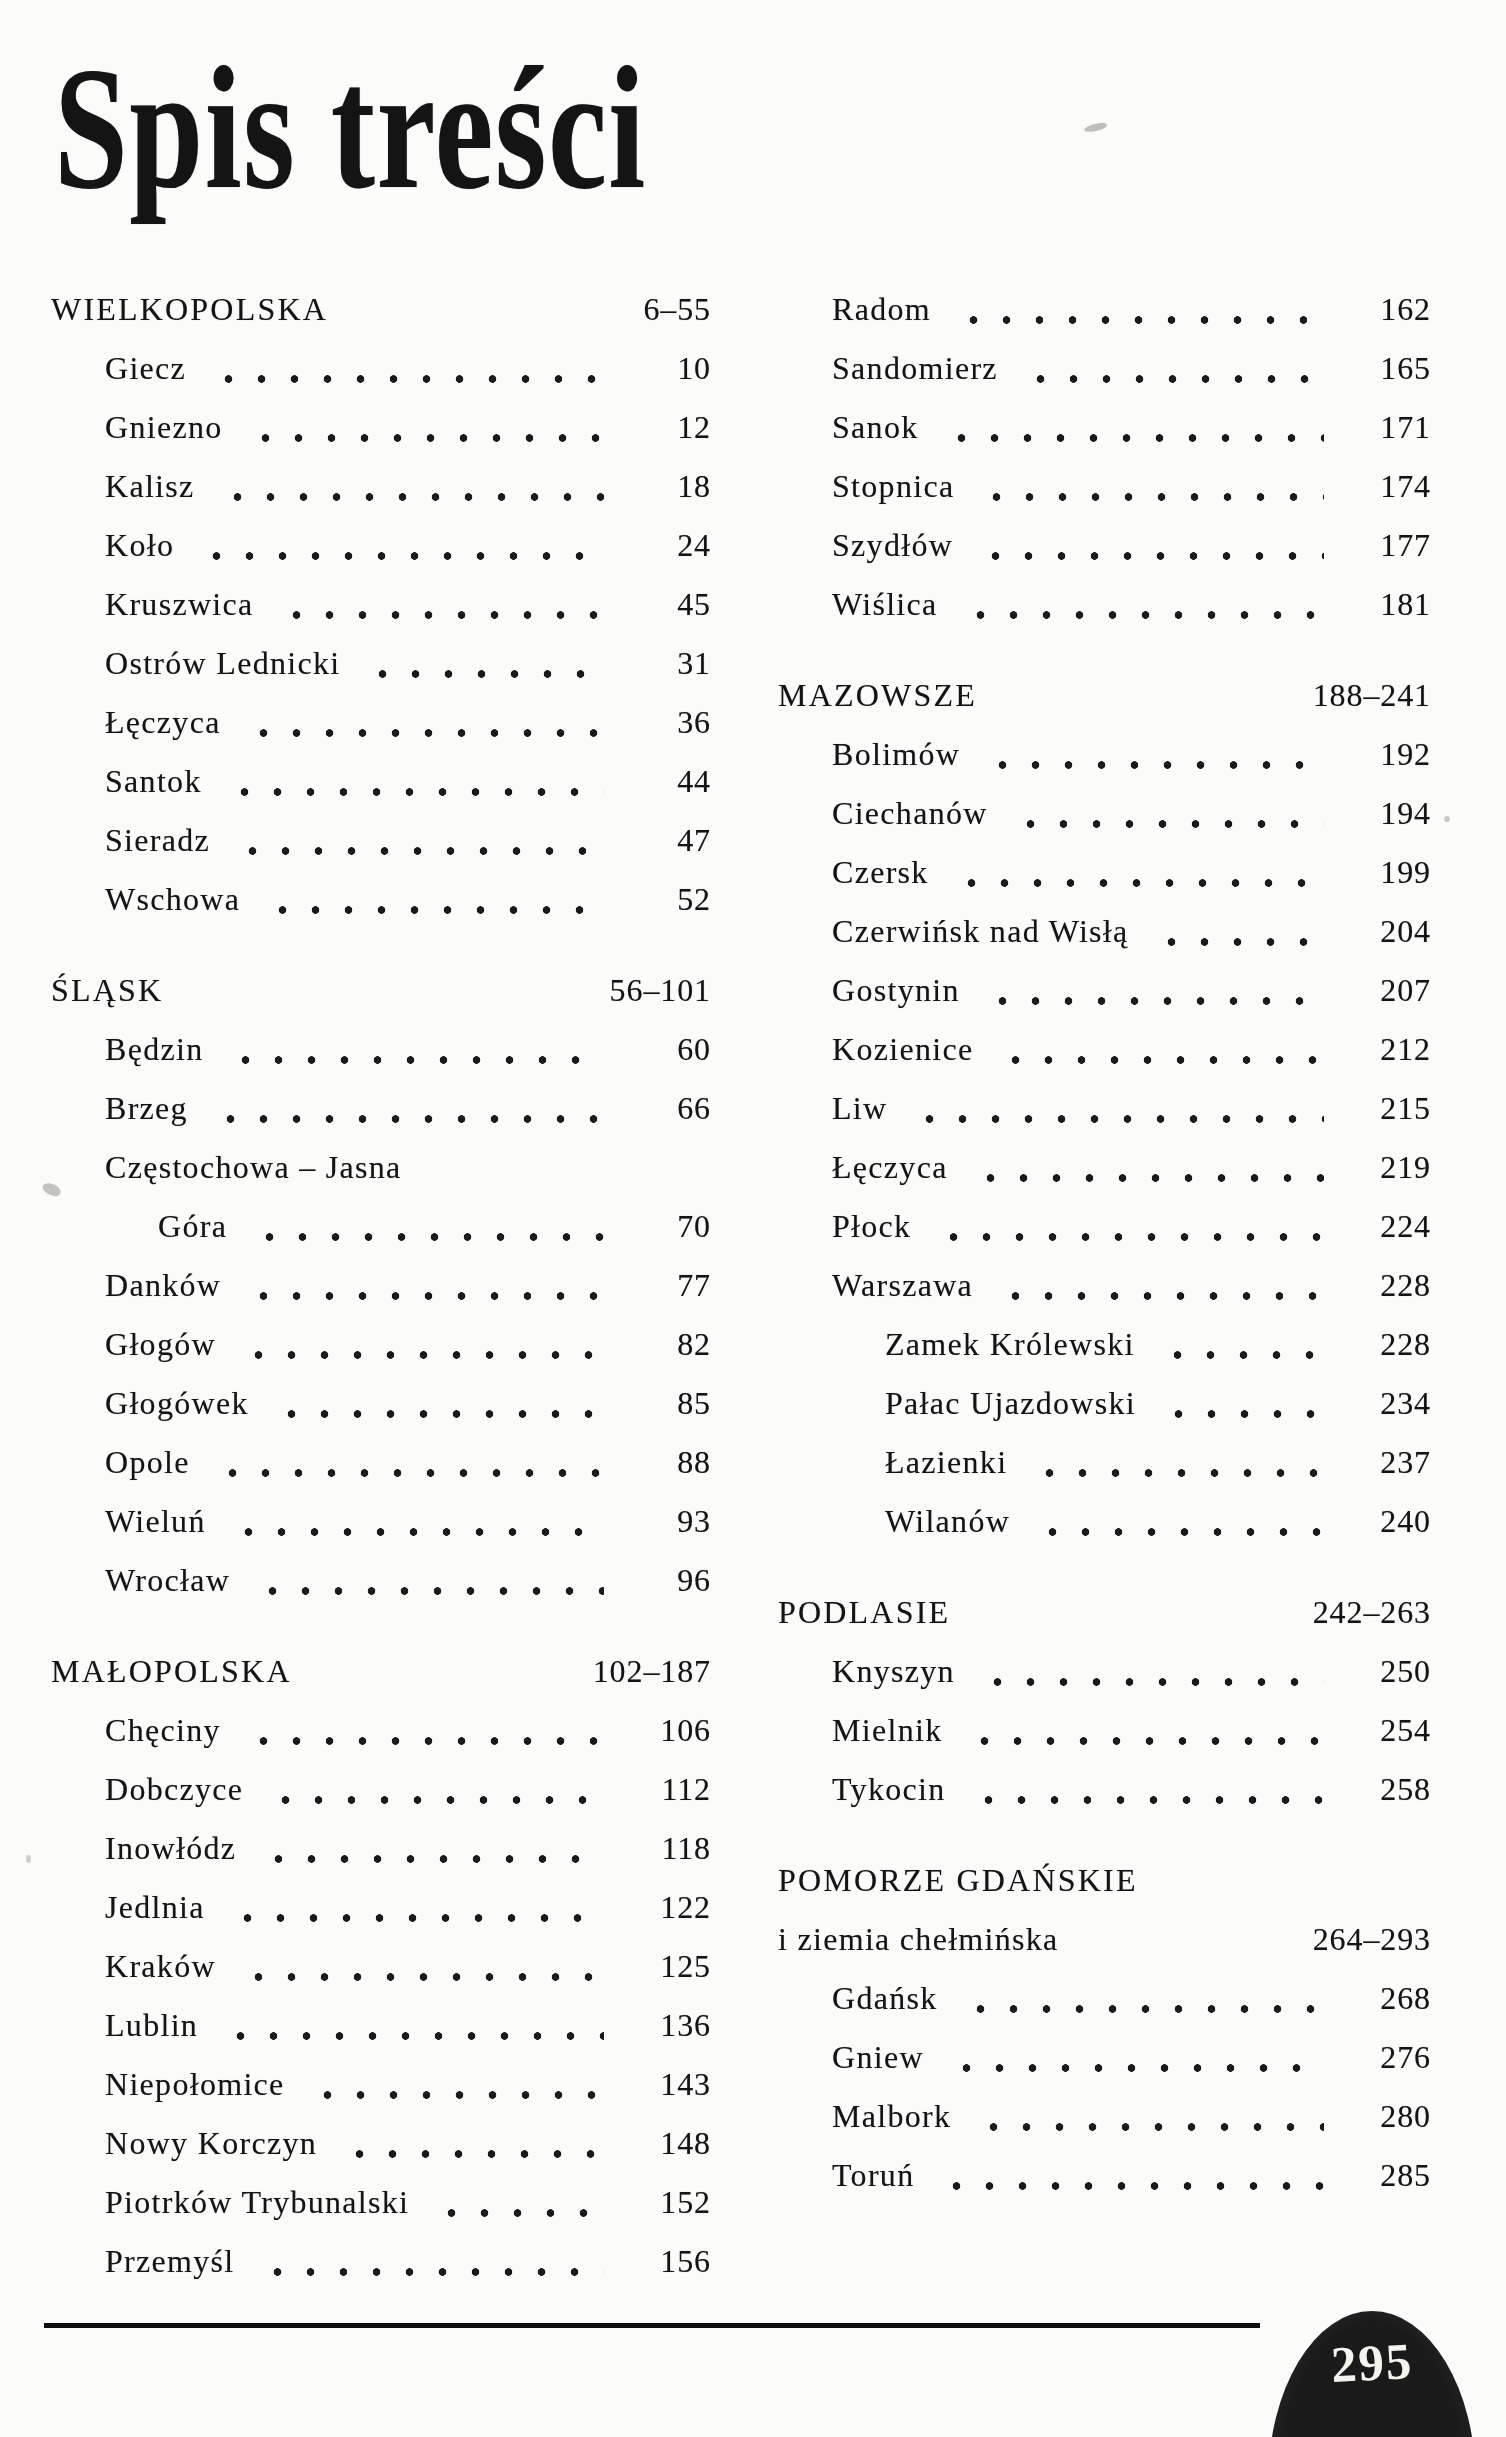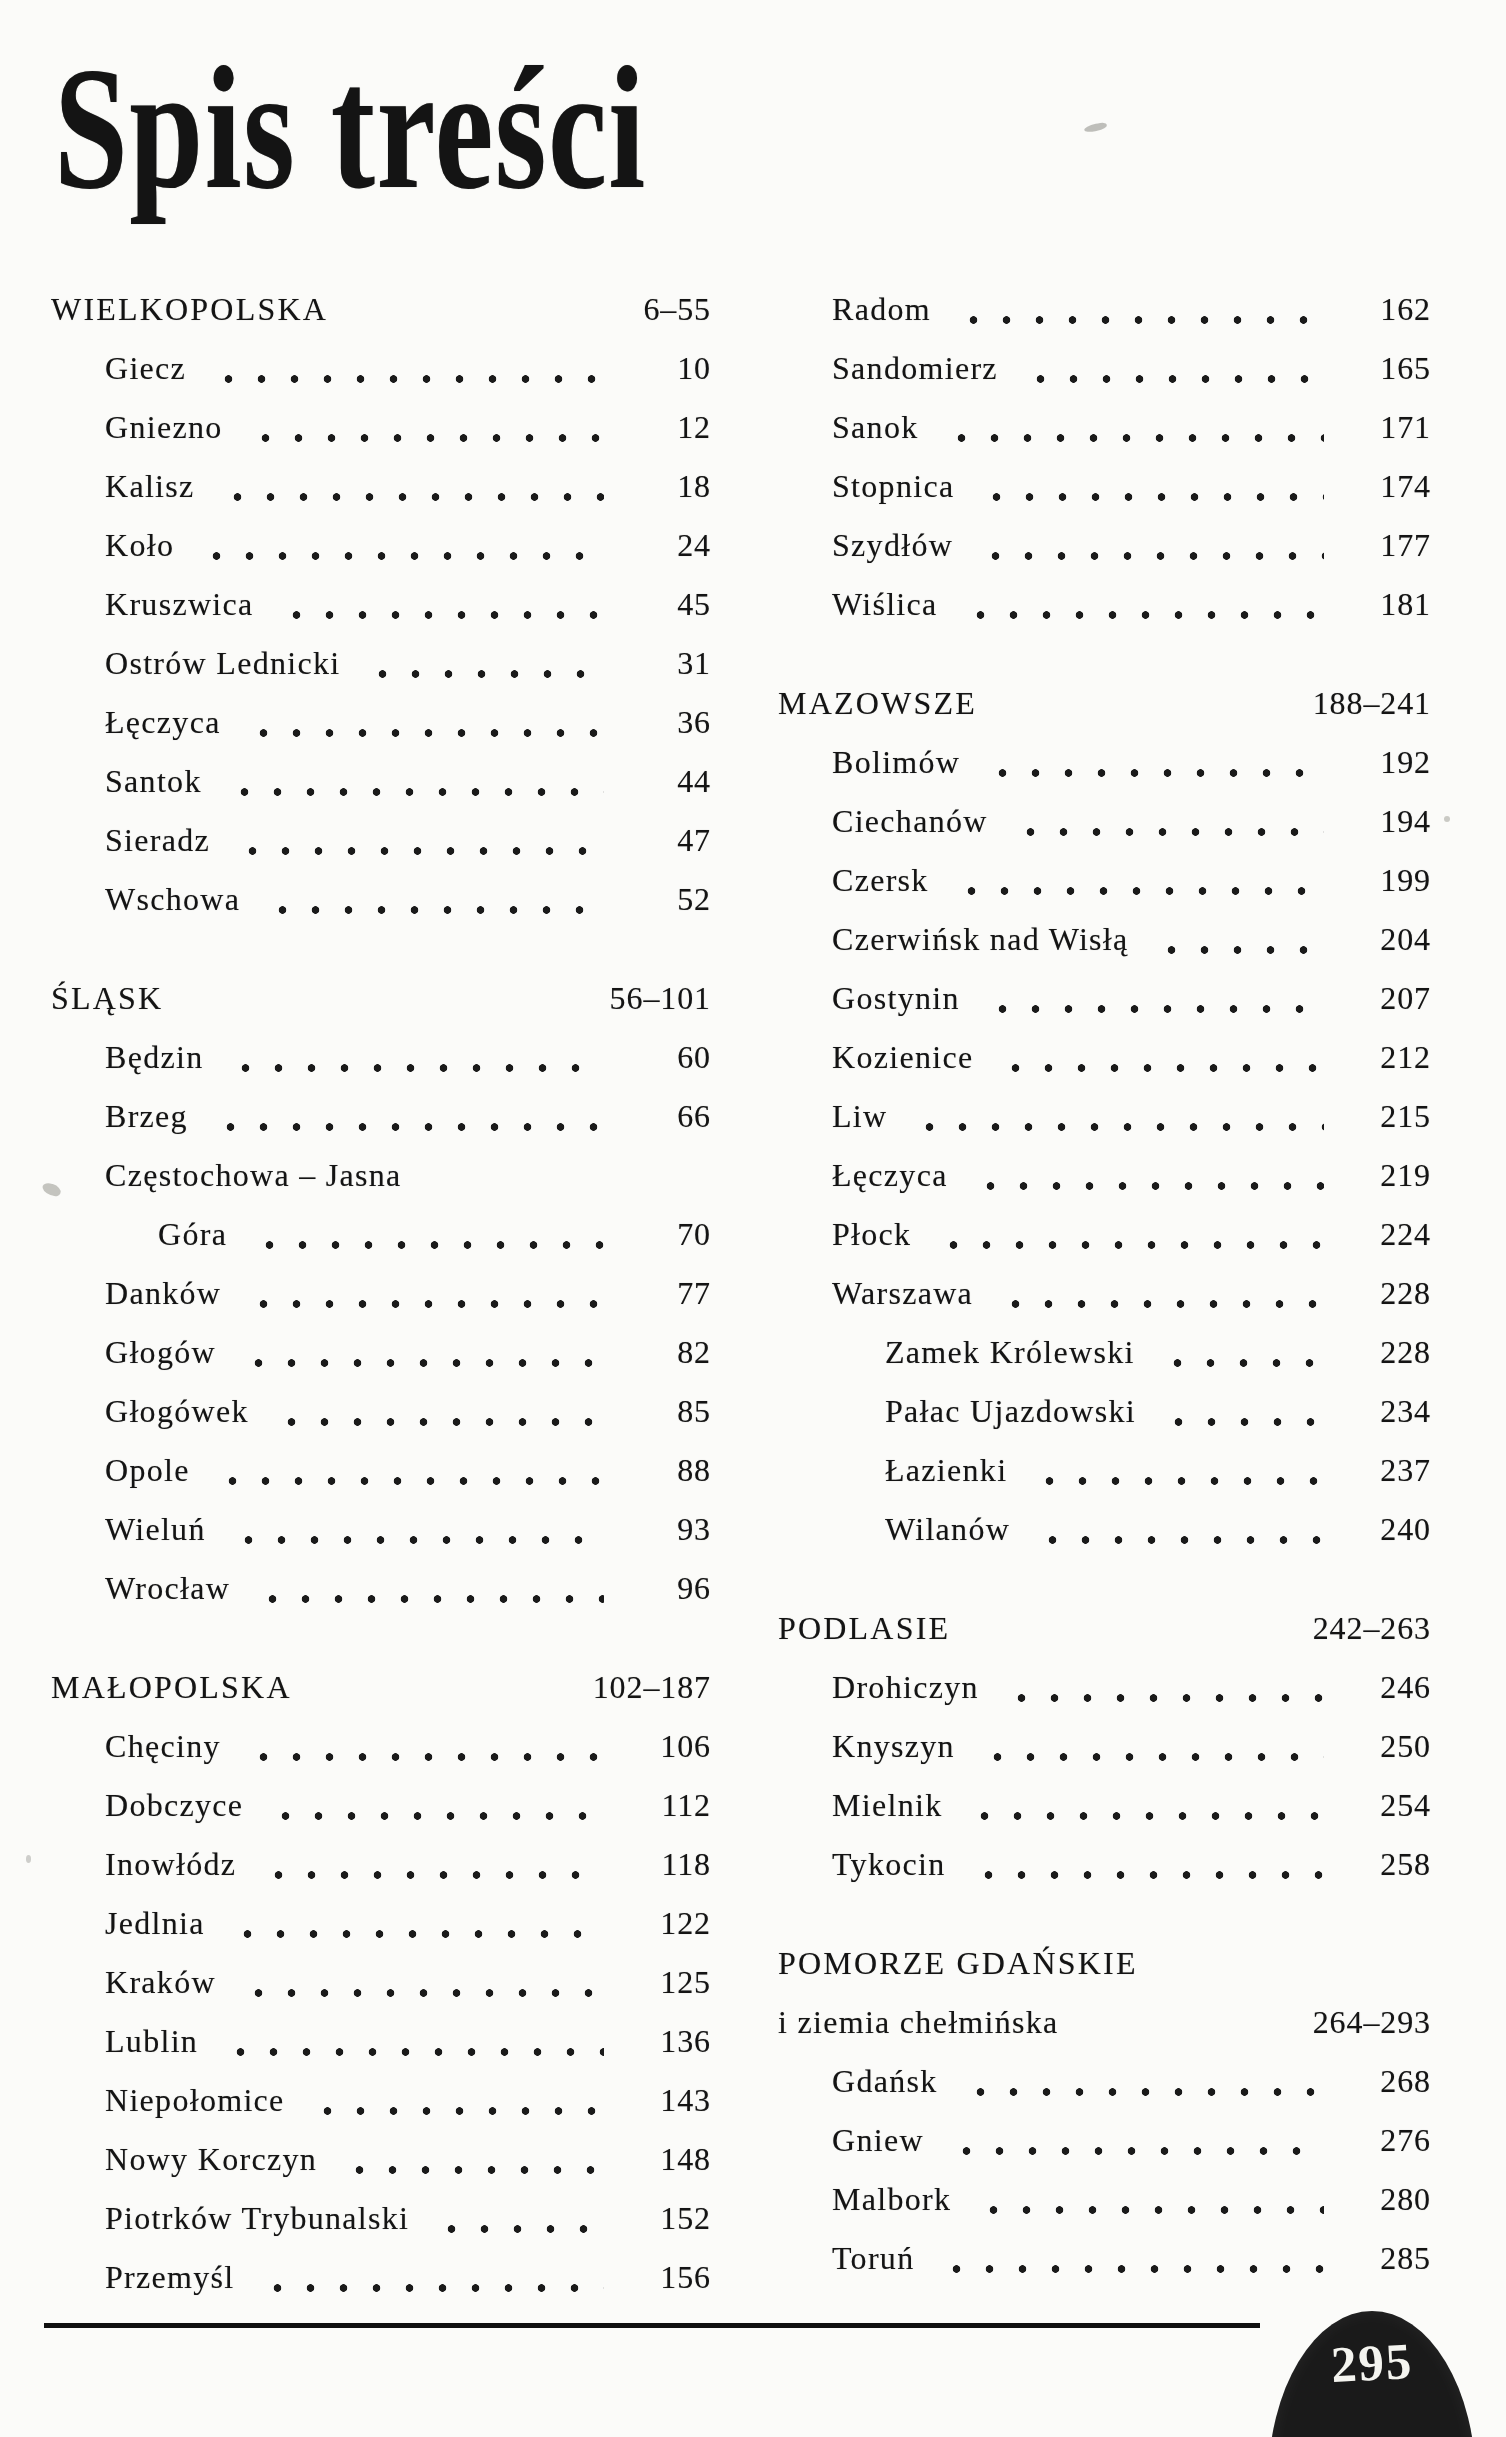--- a/index.html
+++ b/index.html
@@ -23,21 +23,21 @@
   }
 
   .col {
     position: absolute; top: 280px;
     font-size: 32px; line-height: 59px;
     text-shadow: 0 0 0.9px rgba(10,10,10,0.35);
   }
   .col1 { left: 51px;  width: 660px; }
   .col2 { left: 778px; width: 653px; }
 
-  .section + .section { margin-top: 40px; }
+  .section + .section { margin-top: 32px; }
 
   .row { display: flex; }
   .label { white-space: nowrap; letter-spacing: 1.3px; flex: 0 0 auto; }
   .entry   > .label { padding-left: 54px; }
   .entry.sub  > .label { padding-left: 107px; }
   .entry.cont > .label { padding-left: 107px; }
 
   .dots {
     flex: 1 1 auto; min-width: 0;
     align-self: flex-end;
@@ -379,25 +379,20 @@
           <span class="page-num">240</span>
         </div>
       </div>
       <div class="section">
         <div class="row heading-row">
           <span class="heading-label">PODLASIE</span>
           <span class="spacer"></span>
           <span class="range">242–263</span>
         </div>
         <div class="row entry">
-          <span class="label">Drohiczyn</span>
-          <span class="dots"></span>
-          <span class="page-num">246</span>
-        </div>
-        <div class="row entry">
           <span class="label">Knyszyn</span>
           <span class="dots"></span>
           <span class="page-num">250</span>
         </div>
         <div class="row entry">
           <span class="label">Mielnik</span>
           <span class="dots"></span>
           <span class="page-num">254</span>
         </div>
         <div class="row entry">

